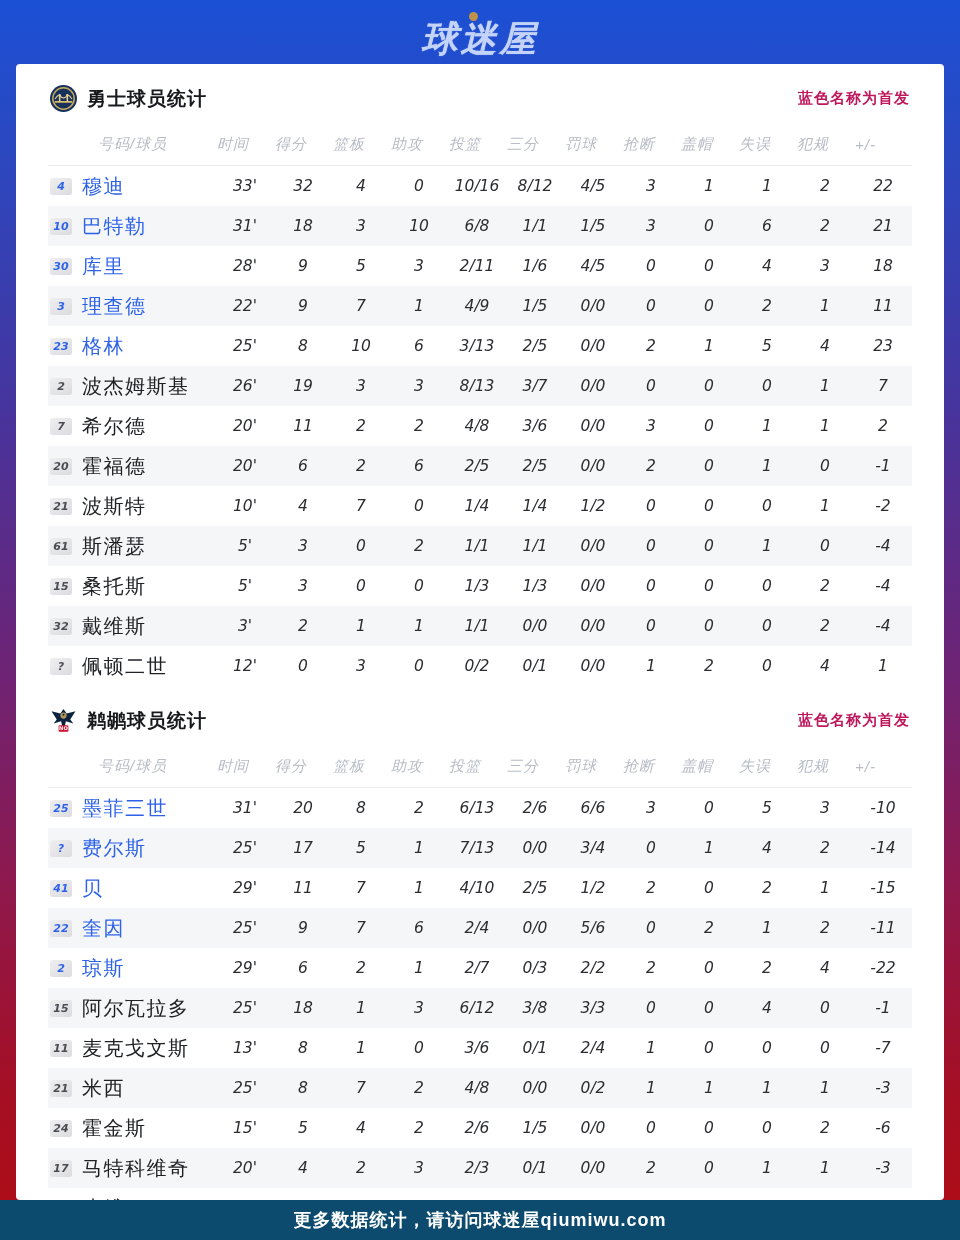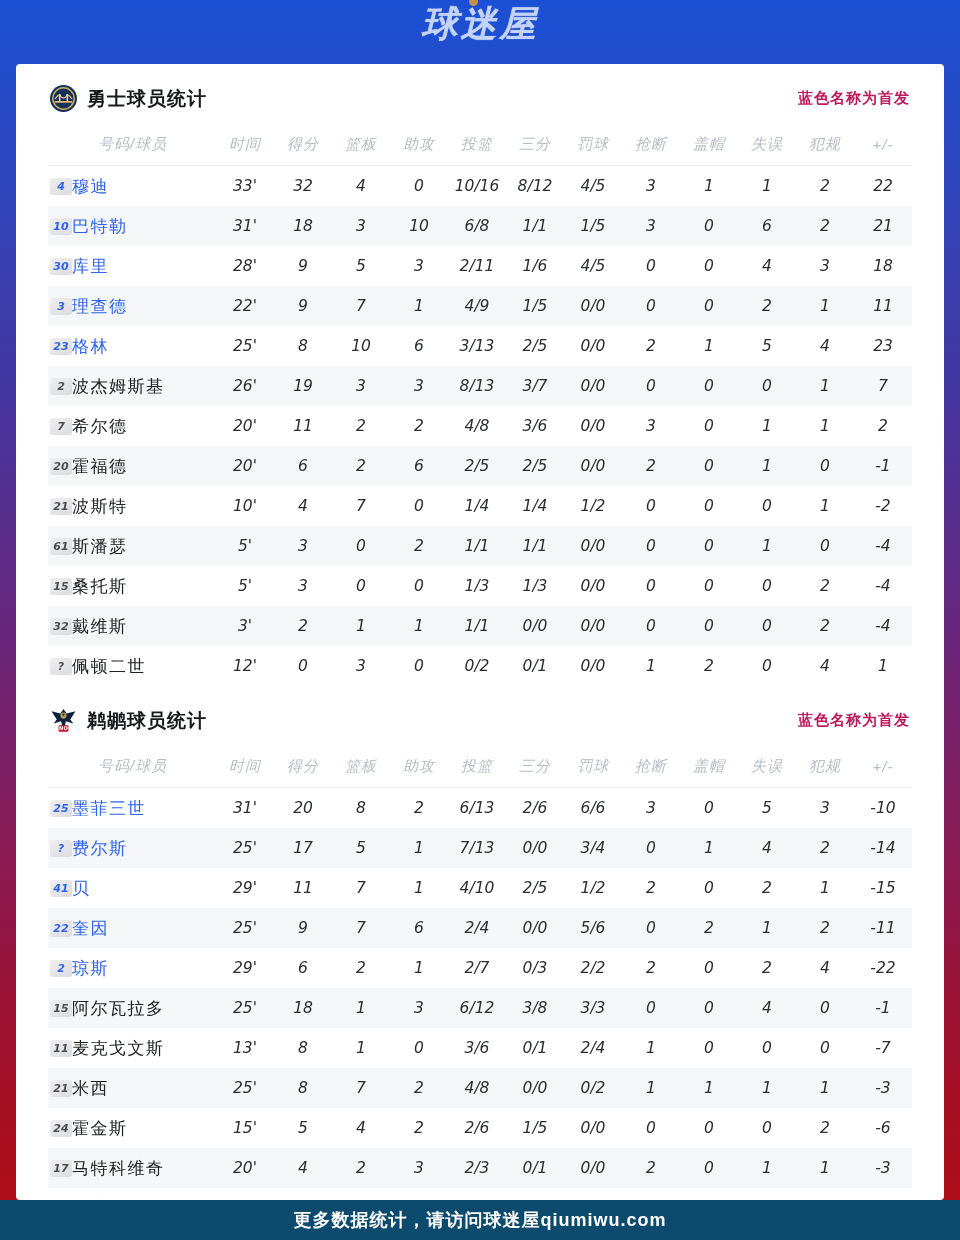--- a/index.html
+++ b/index.html
@@ -4,45 +4,45 @@
 <style>
   html,body{margin:0;padding:0;}
   body{
     width:960px;height:1240px;
     box-sizing:border-box;
     display:flex;flex-direction:column;
     background:linear-gradient(180deg,#1b50d5 0%,#2b48c0 12%,#45359f 32%,#6a2579 52%,#8c1950 70%,#a50f24 88%,#b00d14 100%);
     font-family:"Liberation Sans","DejaVu Sans",sans-serif;
     overflow:hidden;
   }
-  .banner{height:64px;flex:0 0 64px;display:flex;align-items:flex-start;justify-content:center;}
+  .banner{height:64px;flex:0 0 64px;display:flex;align-items:flex-end;justify-content:center;}
   .logo{position:relative;font-family:"DejaVu Sans",sans-serif;font-style:italic;font-weight:bold;
         font-size:36px;color:#c4d3f9;letter-spacing:3px;text-shadow:0 0 1px #9fb6f0;}
   .logo-dot{position:absolute;top:-3px;left:47px;width:9px;height:9px;border-radius:50%;background:#c0914a;}
   .card{flex:1 1 auto;margin:0 16px;background:#ffffff;border-radius:4px;
         padding:0 32px;box-sizing:border-box;overflow:hidden;}
   .section-head{display:flex;align-items:center;padding:21px 2px 11px 2px;}
   .team-icon{width:27px;height:27px;flex:0 0 27px;}
   .team-title{font-size:19px;font-weight:bold;color:#17191d;margin-left:10px;letter-spacing:1px;}
   .legend{margin-left:auto;font-size:15px;color:#be185d;font-weight:600;letter-spacing:1px;}
   table{width:100%;border-collapse:collapse;table-layout:fixed;}
   col.name-col{width:168px;}
-  thead th{height:40px;font-weight:400;color:#b7bcc5;font-size:15px;text-align:center;
+  thead th{height:40px;font-weight:400;color:#b7bcc5;font-size:15px;text-align:left;
            border-bottom:1px solid #ececef;letter-spacing:1px;font-style:italic;}
   thead th.first{text-align:center;padding-left:2px;}
   tbody td{height:40px;text-align:center;font-size:15.5px;color:#2b2d31;
            font-family:"DejaVu Sans",sans-serif;font-style:italic;font-weight:500;padding:0;}
   tbody tr:nth-child(even){background:#f5f6f8;}
   td.name-cell{font-style:normal;text-align:left;}
   .name-wrap{display:flex;align-items:center;}
   .badge{min-width:16px;height:17px;line-height:17px;padding:0 3px;margin-left:2px;
          background:linear-gradient(145deg,#efeff1,#dcdce0);border-radius:2.5px;
          font-family:"DejaVu Sans",sans-serif;font-style:italic;font-weight:bold;font-size:11px;
          color:#4a4d53;text-align:center;display:inline-block;}
-  .pname{font-size:17px;color:#202226;letter-spacing:1.5px;font-weight:500;font-family:Liberation Serif, serif;}
+  .pname{font-size:20px;color:#202226;margin-left:10px;letter-spacing:1.5px;font-weight:500;font-family:Liberation Serif, serif;}
   tr.starter .badge{color:#2e63e8;}
   tr.starter .pname{color:#2e63e8;}
   .footer{height:40px;flex:0 0 40px;background:#0c4a6e;display:flex;align-items:center;justify-content:center;}
   .footer-text{color:#ffffff;font-size:18px;font-weight:bold;letter-spacing:1px;}
 </style>
 </head>
 <body>
 
 <div class="banner">
   <div class="logo">

